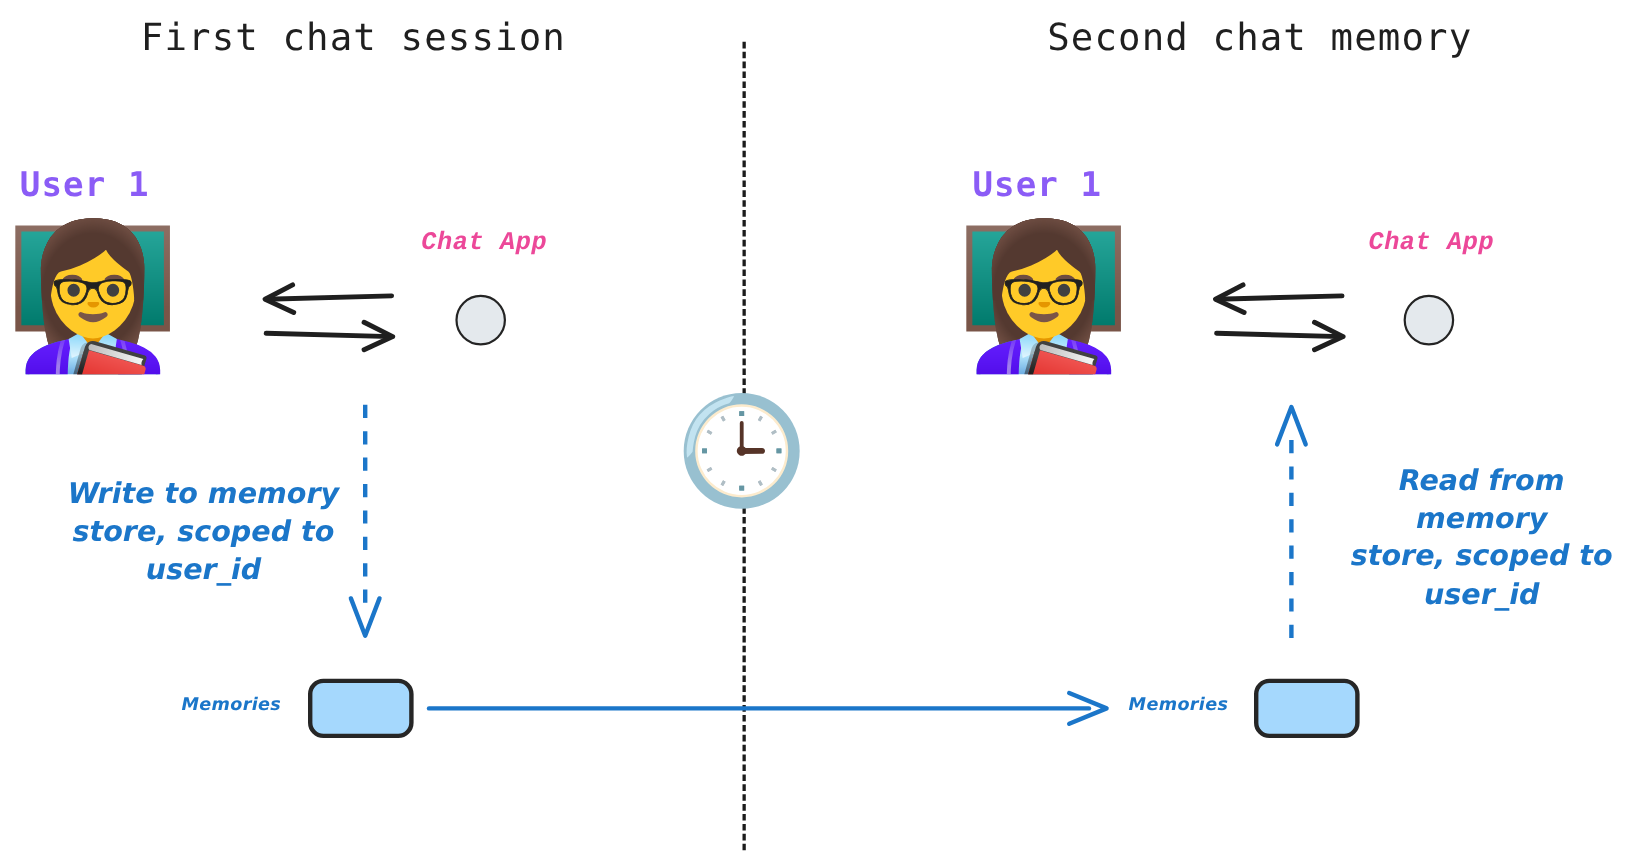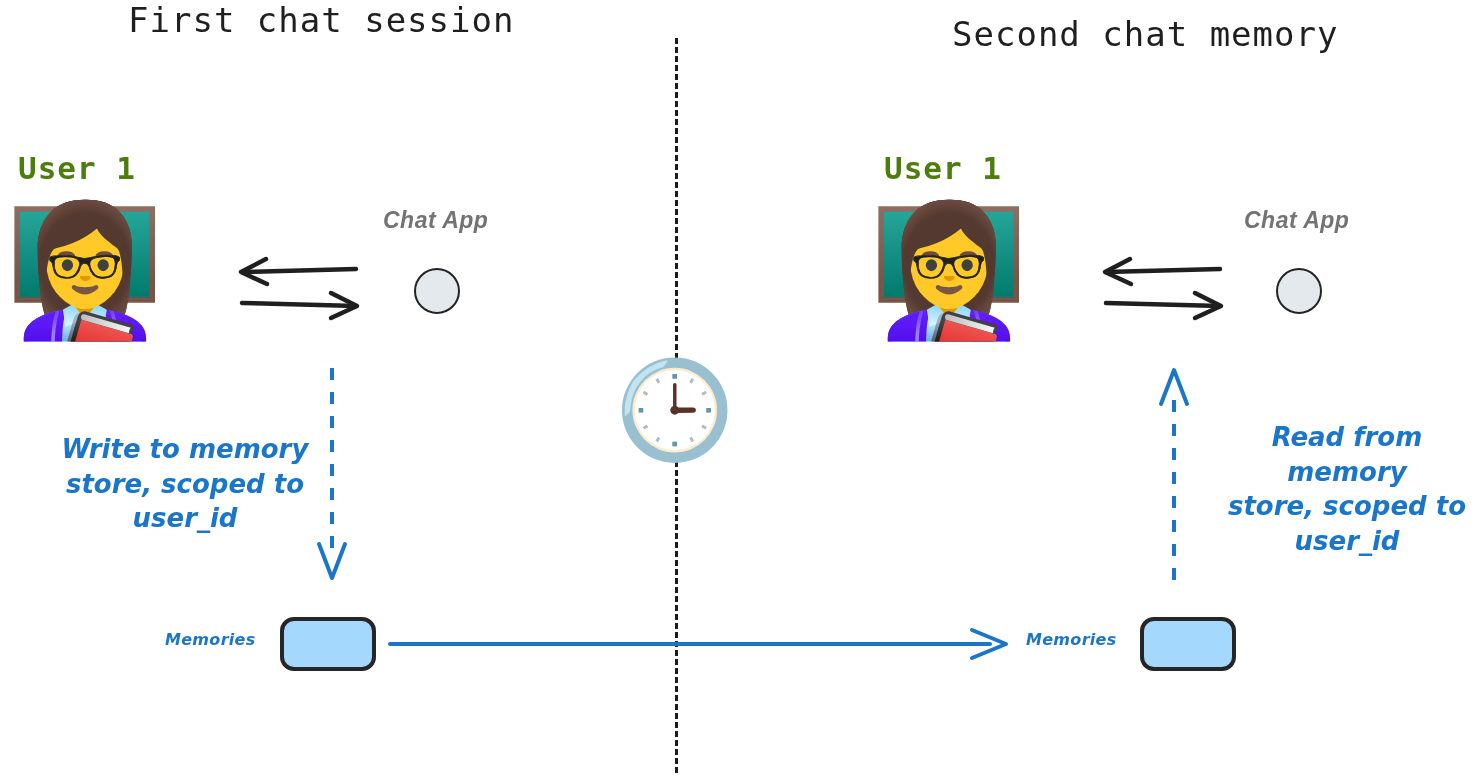--- a/index.html
+++ b/index.html
@@ -28,31 +28,31 @@
     color: #1f1f1f;
     letter-spacing: 1px;
     white-space: nowrap;
   }
 
   
   .user-label {
     font-family: "DejaVu Sans Mono", "Liberation Mono", monospace;
     font-size: 31px;
     font-weight: 700;
-    color: #4d7c0f;
+    color: #8b5cf6;
     letter-spacing: 1px;
     white-space: nowrap;
   }
 
   
   .hand {
-    font-family: Liberation Sans, sans-serif;
+    font-family: Liberation Mono, monospace;
     font-style: italic;
     font-weight: 600;
-    color: #737373;
+    color: #ec4899;
     white-space: nowrap;
   }
   .hand-blue {
     font-family: "DejaVu Sans", sans-serif;
     font-style: italic;
     font-weight: 600;
     color: #1b76c9;
   }
   .chat-app-label {
     font-size: 23px;
@@ -119,21 +119,21 @@
     height: 735px;
   }
 
   svg { overflow: visible; display: block; }
 </style>
 </head>
 <body>
 
 <div id="canvas">
 
-  <div class="abs session-title" style="left:128px; top:0;">First chat session</div>
+  <div class="abs session-title" style="left:128px; top:14px;">First chat session</div>
 
   <div class="abs session-title" style="left:952px; top:14px;">Second chat memory</div>
 
   <div class="abs divider" style="left:675px; top:38px;"></div>
 
   <div class="abs clock-emoji" style="left:623px; top:358px;">🕒</div>
 
   <div class="abs user-label" style="left:18px; top:150px;">User 1</div>
 
   <div class="abs avatar" style="left:10px; top:196px;">👩‍🏫</div>

